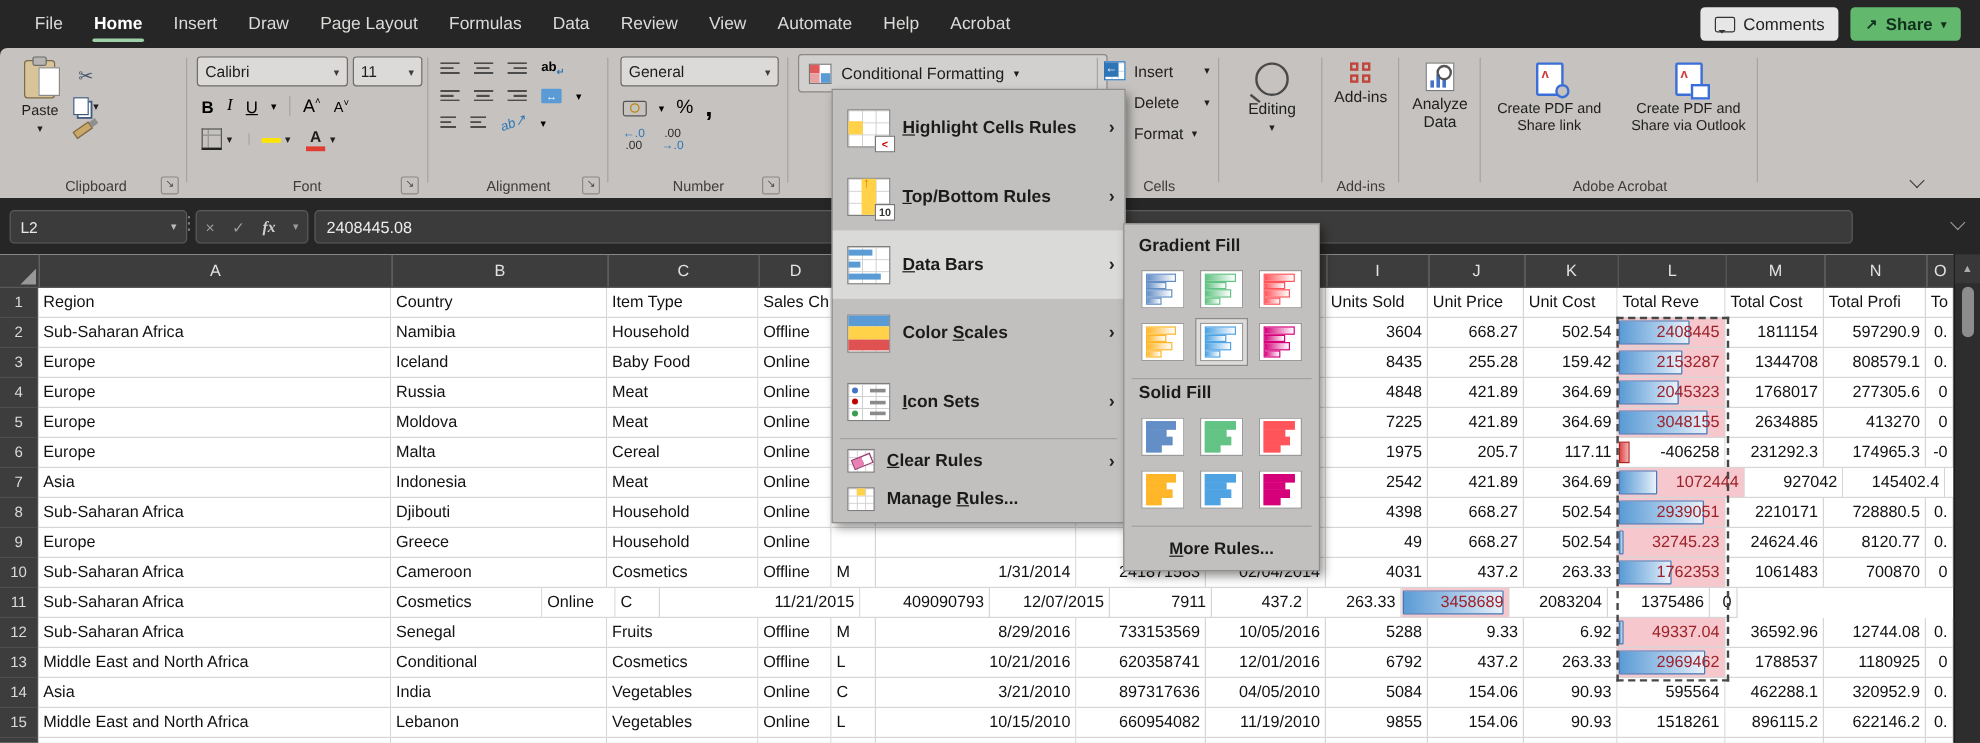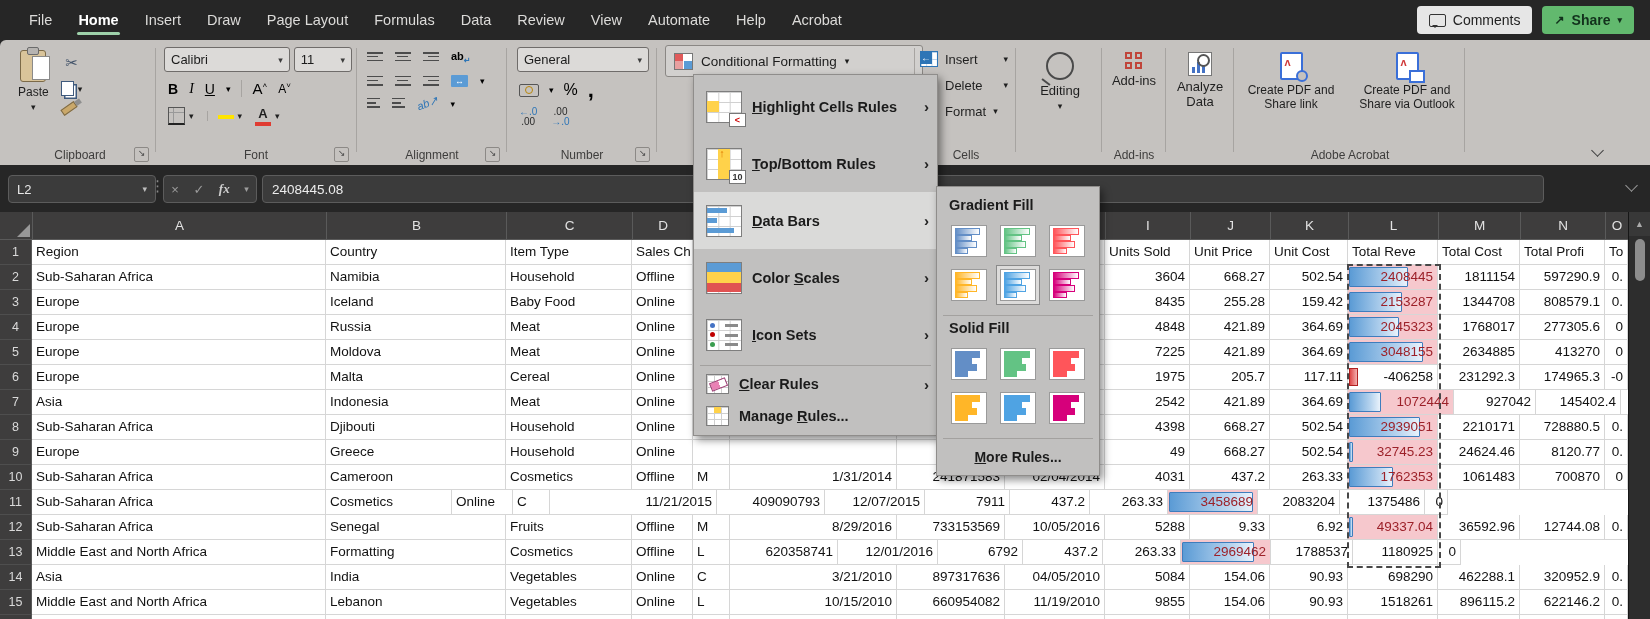--- a/index.html
+++ b/index.html
@@ -613,24 +613,25 @@
       <div class="gc num" style="width: 80px;">9.33</div>
       <div class="gc num" style="width: 78px;">6.92</div>
       <div class="gc num pink" style="width: 90px;"><span class="dbar" style="width: 2%;"></span><span class="ctext">49337.04</span></div>
       <div class="gc num" style="width: 82px;">36592.96</div>
       <div class="gc num" style="width: 85px;">12744.08</div>
       <div class="gc num" style="width: 23px;">0.</div>
     </div>
     <div class="grow">
       <div class="gut">13</div>
       <div class="gc" style="width: 294px;">Middle East and North Africa</div>
-      <div class="gc" style="width: 180px;">Formatting</div>
+      <div class="gc" style="width: 180px;">Conditional</div>
       <div class="gc" style="width: 126px;">Cosmetics</div>
       <div class="gc" style="width: 61px;">Offline</div>
       <div class="gc" style="width: 37px;">L</div>
+      <div class="gc num" style="width: 167px;">10/21/2016</div>
       <div class="gc num" style="width: 108px; text-align: right;">620358741</div>
       <div class="gc num" style="width: 100px;">12/01/2016</div>
       <div class="gc num" style="width: 85px;">6792</div>
       <div class="gc num" style="width: 80px;">437.2</div>
       <div class="gc num" style="width: 78px;">263.33</div>
       <div class="gc num pink" style="width: 90px;"><span class="dbar" style="width: 79%;"></span><span class="ctext">2969462</span></div>
       <div class="gc num" style="width: 82px;">1788537</div>
       <div class="gc num" style="width: 85px;">1180925</div>
       <div class="gc num" style="width: 23px;">0</div>
     </div>
@@ -640,21 +641,21 @@
       <div class="gc" style="width: 180px;">India</div>
       <div class="gc" style="width: 126px;">Vegetables</div>
       <div class="gc" style="width: 61px;">Online</div>
       <div class="gc" style="width: 37px;">C</div>
       <div class="gc num" style="width: 167px;">3/21/2010</div>
       <div class="gc num" style="width: 108px;">897317636</div>
       <div class="gc num" style="width: 100px;">04/05/2010</div>
       <div class="gc num" style="width: 85px;">5084</div>
       <div class="gc num" style="width: 80px;">154.06</div>
       <div class="gc num" style="width: 78px;">90.93</div>
-      <div class="gc num" style="width: 90px;">698290</div>
+      <div class="gc num" style="width: 90px;">595564</div>
       <div class="gc num" style="width: 82px;">462288.1</div>
       <div class="gc num" style="width: 85px;">320952.9</div>
       <div class="gc num" style="width: 23px;">0.</div>
     </div>
     <div class="grow">
       <div class="gut">15</div>
       <div class="gc" style="width: 294px;">Middle East and North Africa</div>
       <div class="gc" style="width: 180px;">Lebanon</div>
       <div class="gc" style="width: 126px;">Vegetables</div>
       <div class="gc" style="width: 61px;">Online</div>

